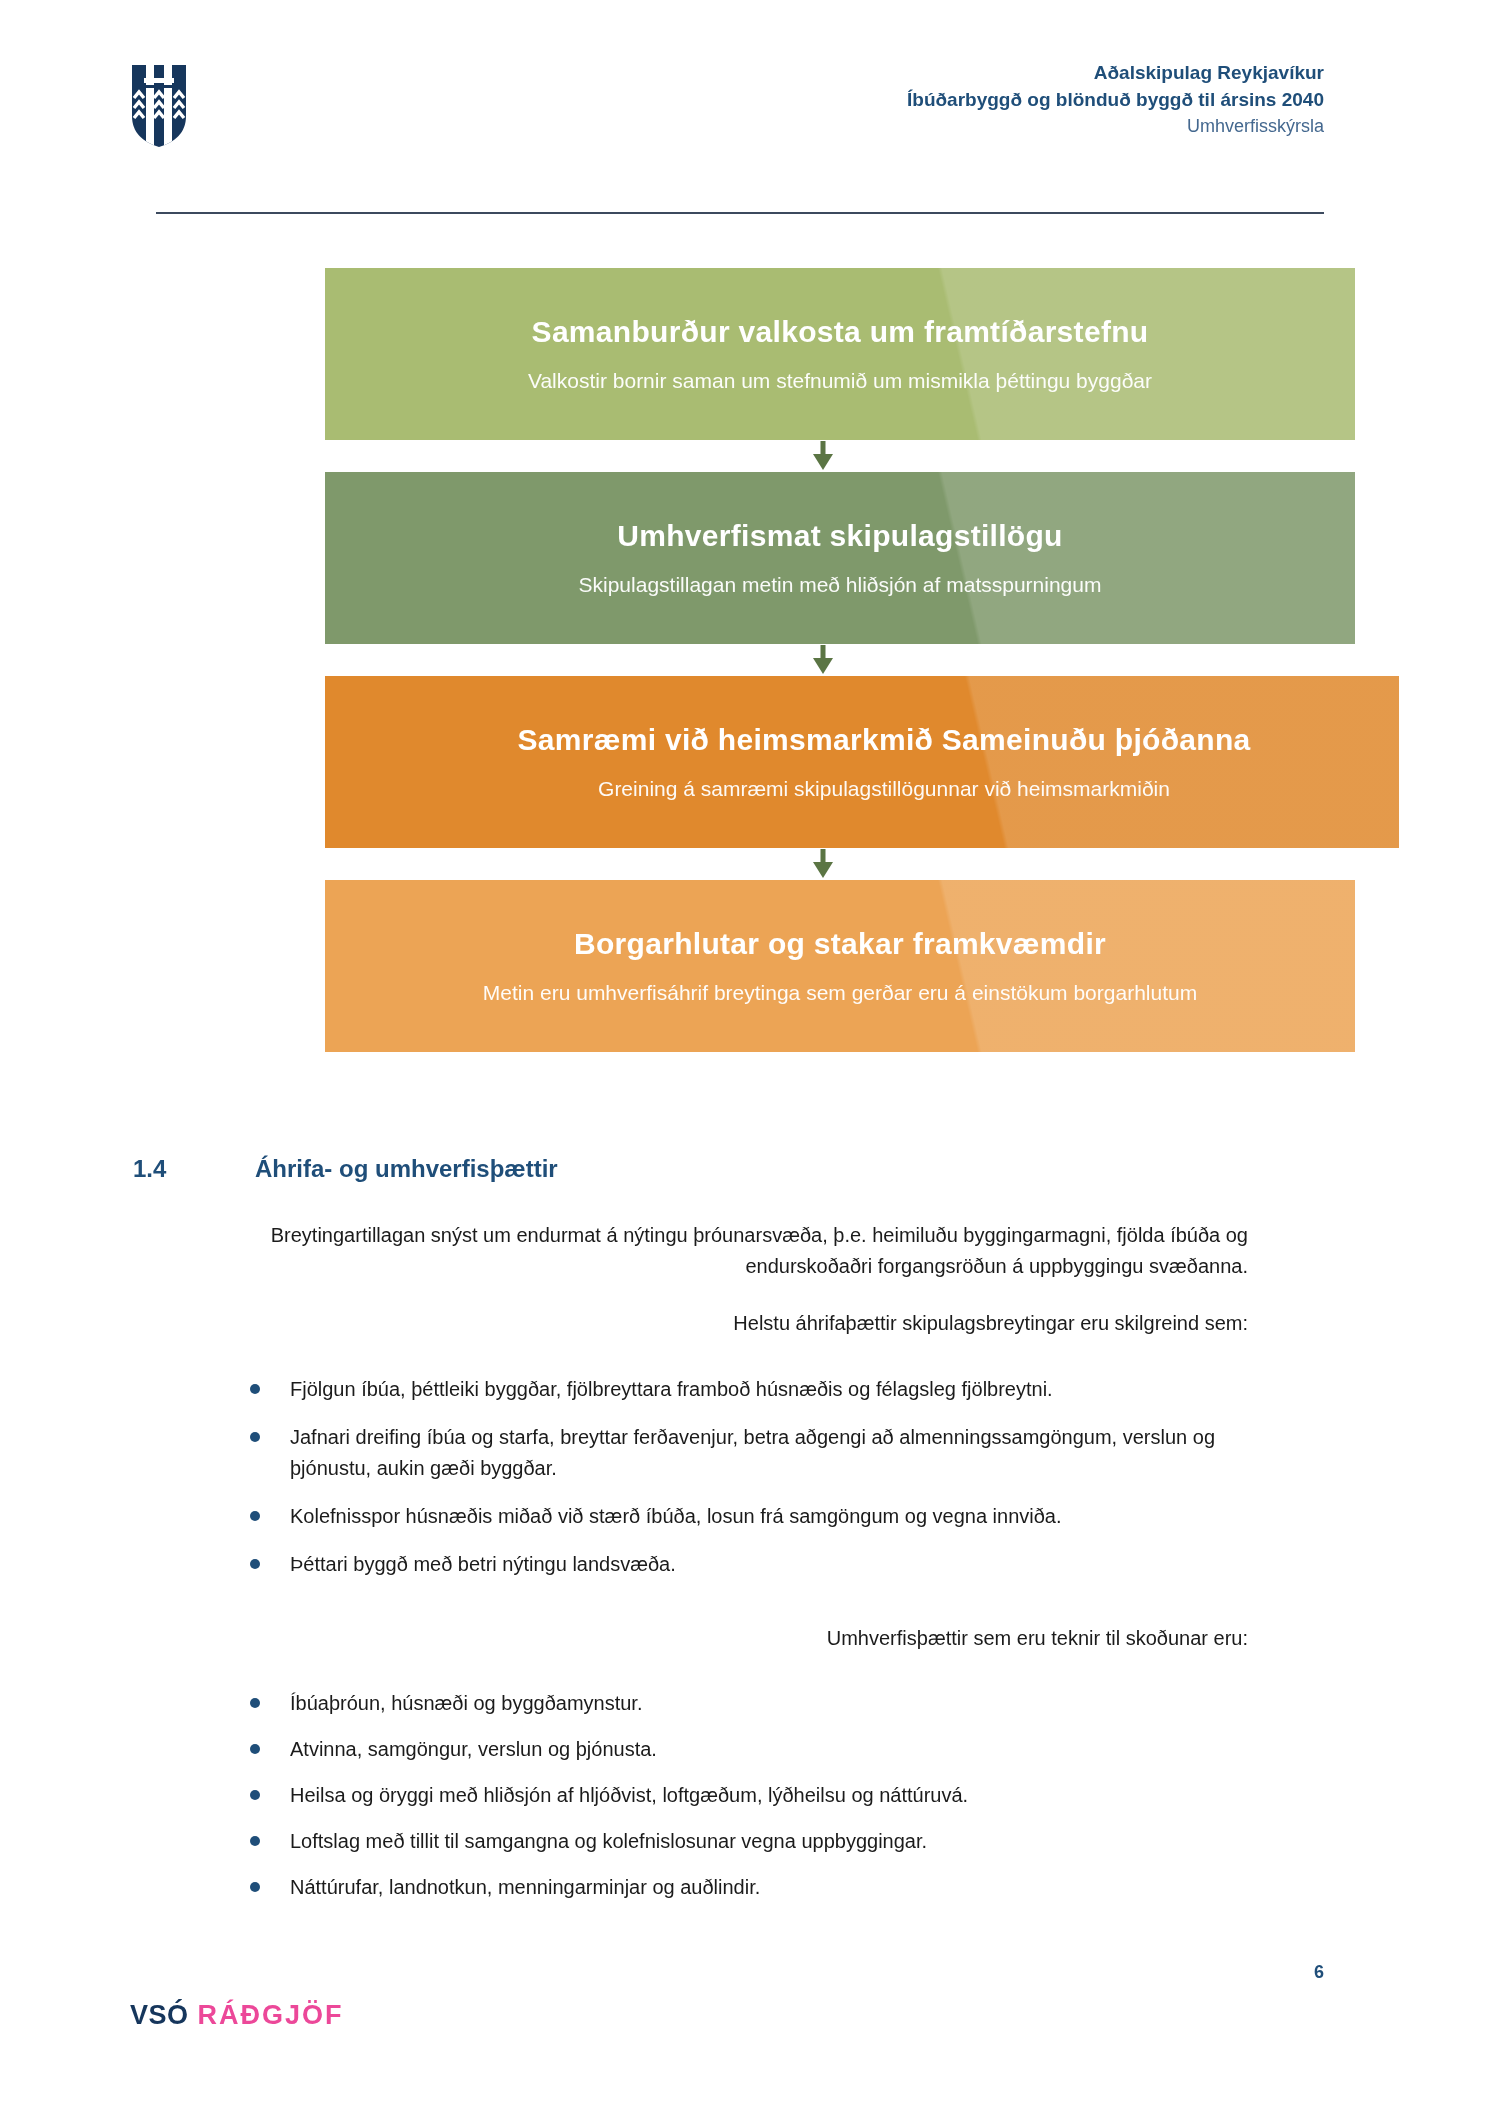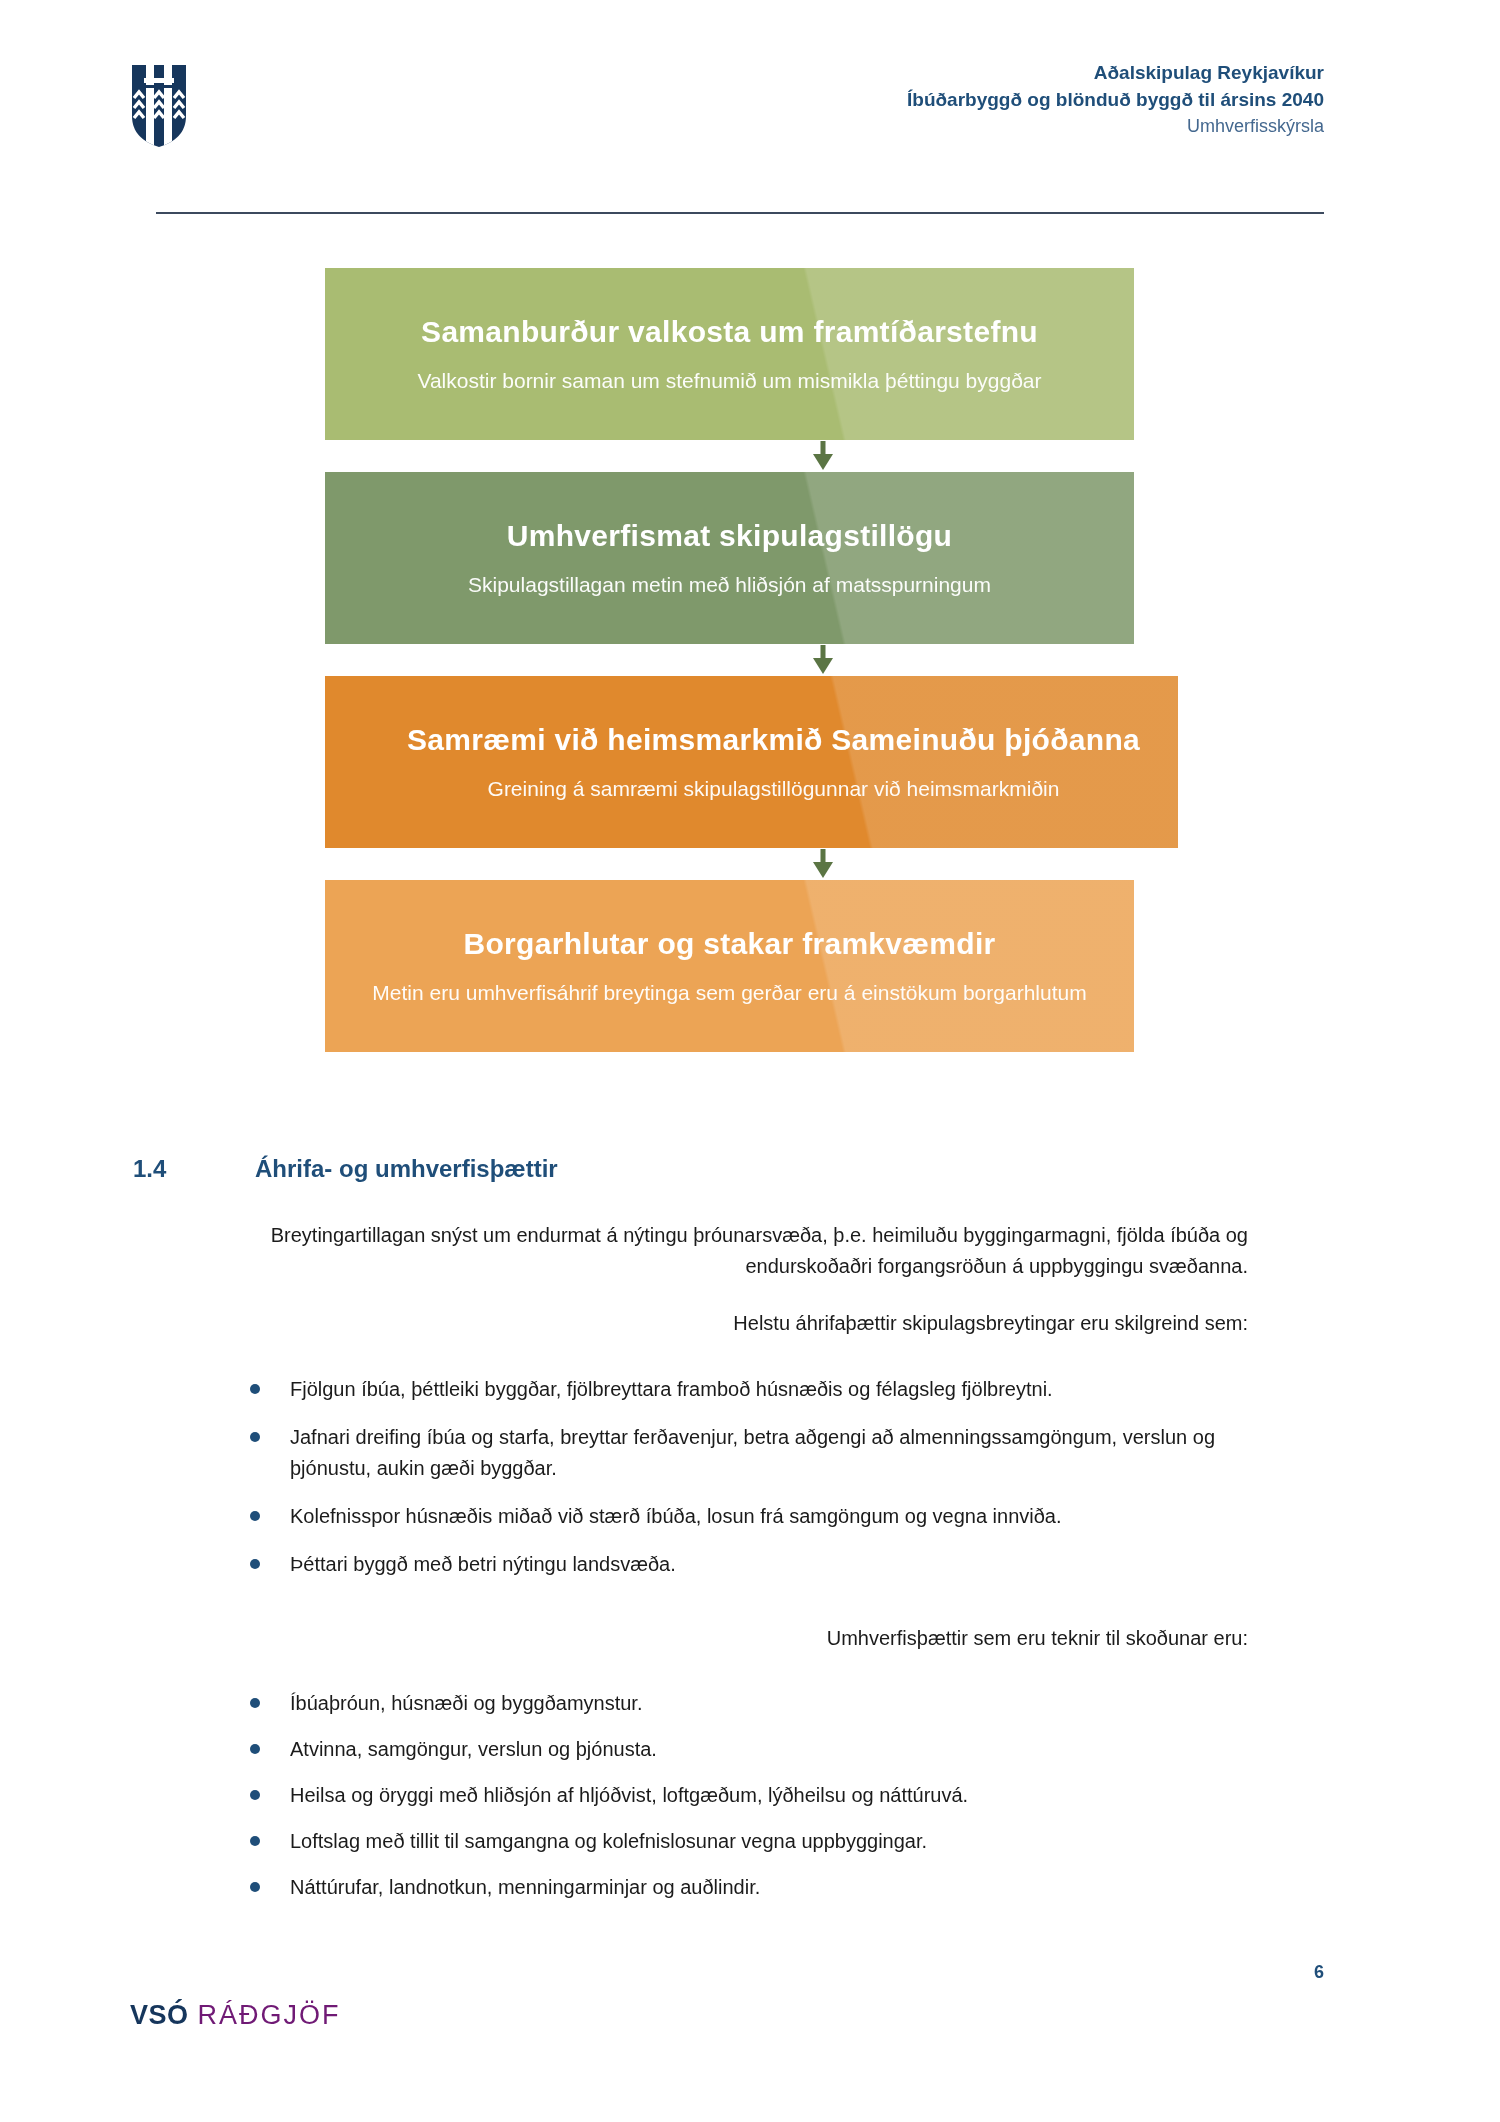--- a/index.html
+++ b/index.html
@@ -21,21 +21,21 @@
   .header-text .h-bold{font-weight:bold;font-size:19px;}
   .header-text .h-light{font-weight:normal;font-size:18px;color:#44688f;}
   .header-rule{
     left:156px;top:212px;width:1168px;height:2px;
     background:#3c4a5e;
   }
 
   
   .flow{left:325px;top:268px;width:995px;}
   .flow-box{
-    width:809px;height:172px;
+    width:1030px;height:172px;
     display:flex;flex-direction:column;justify-content:center;align-items:center;
     text-align:center;color:#ffffff;
     background-image:linear-gradient(77deg, rgba(255,255,255,0) 61%, rgba(255,255,255,0.14) 61.4%);
   }
   .flow-title{font-size:30px;font-weight:bold;letter-spacing:.3px;}
   .flow-sub{font-size:21px;margin-top:20px;color:rgba(255,255,255,.96);}
   .flow-arrow{height:32px;display:flex;justify-content:center;align-items:center;}
 
   
   .content{left:133px;top:1138px;width:1240px;}
@@ -50,21 +50,21 @@
   ul.bullets li{position:relative;padding-left:52px;margin-bottom:17px;}
   ul.bullets.tight li{margin-bottom:15px;}
   .dot{
     position:absolute;left:12px;top:10px;width:10px;height:10px;
     border-radius:50%;background:#1f4e79;
   }
 
   
   .footer-brand{left:130px;top:2000px;font-size:27px;display:flex;align-items:baseline;}
   .brand-bold{color:#16365c;font-weight:bold;letter-spacing:.5px;}
-  .brand-light{color:#701a75;font-weight:normal;letter-spacing:2px;margin-left:9px;}
+  .brand-light{color:#ec4899;font-weight:bold;letter-spacing:2px;margin-left:9px;}
   .page-num{right:176px;top:1962px;font-size:18px;font-weight:bold;color:#1f4e79;}
 </style>
 </head>
 <body>
 
 <div class="abs logo">
   <svg width="58" height="85" viewBox="0 0 58 85" xmlns="http://www.w3.org/2000/svg">
     <defs>
       <clipPath id="shieldClip">
         <path d="M2,1 H56 V52 C56,69 45,78 29,83 C13,78 2,69 2,52 Z"></path>

